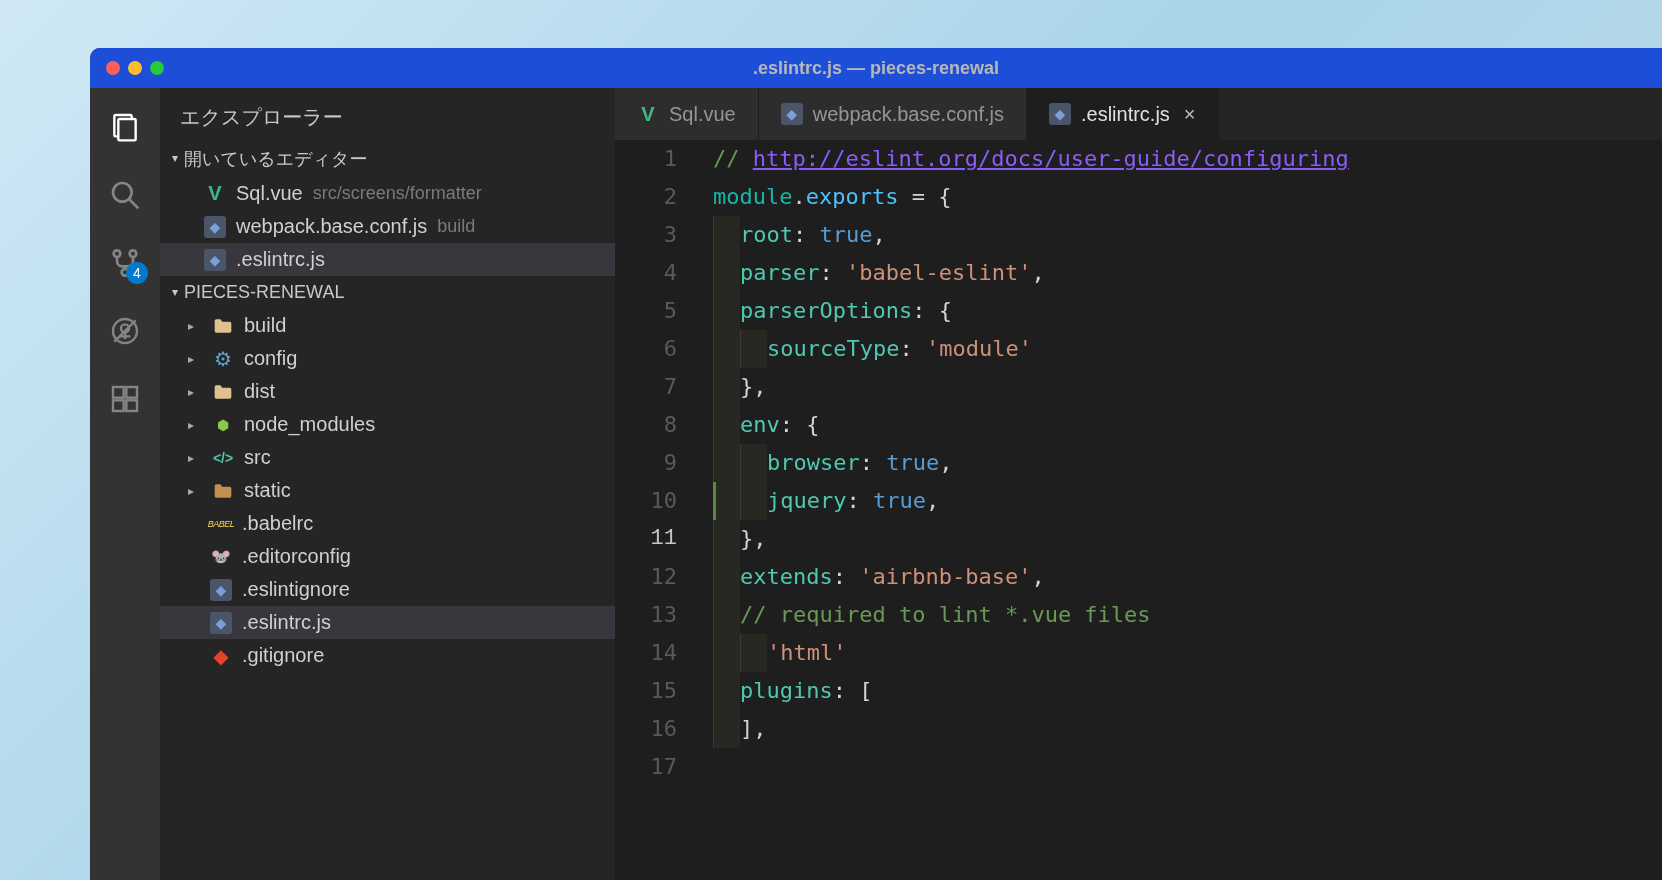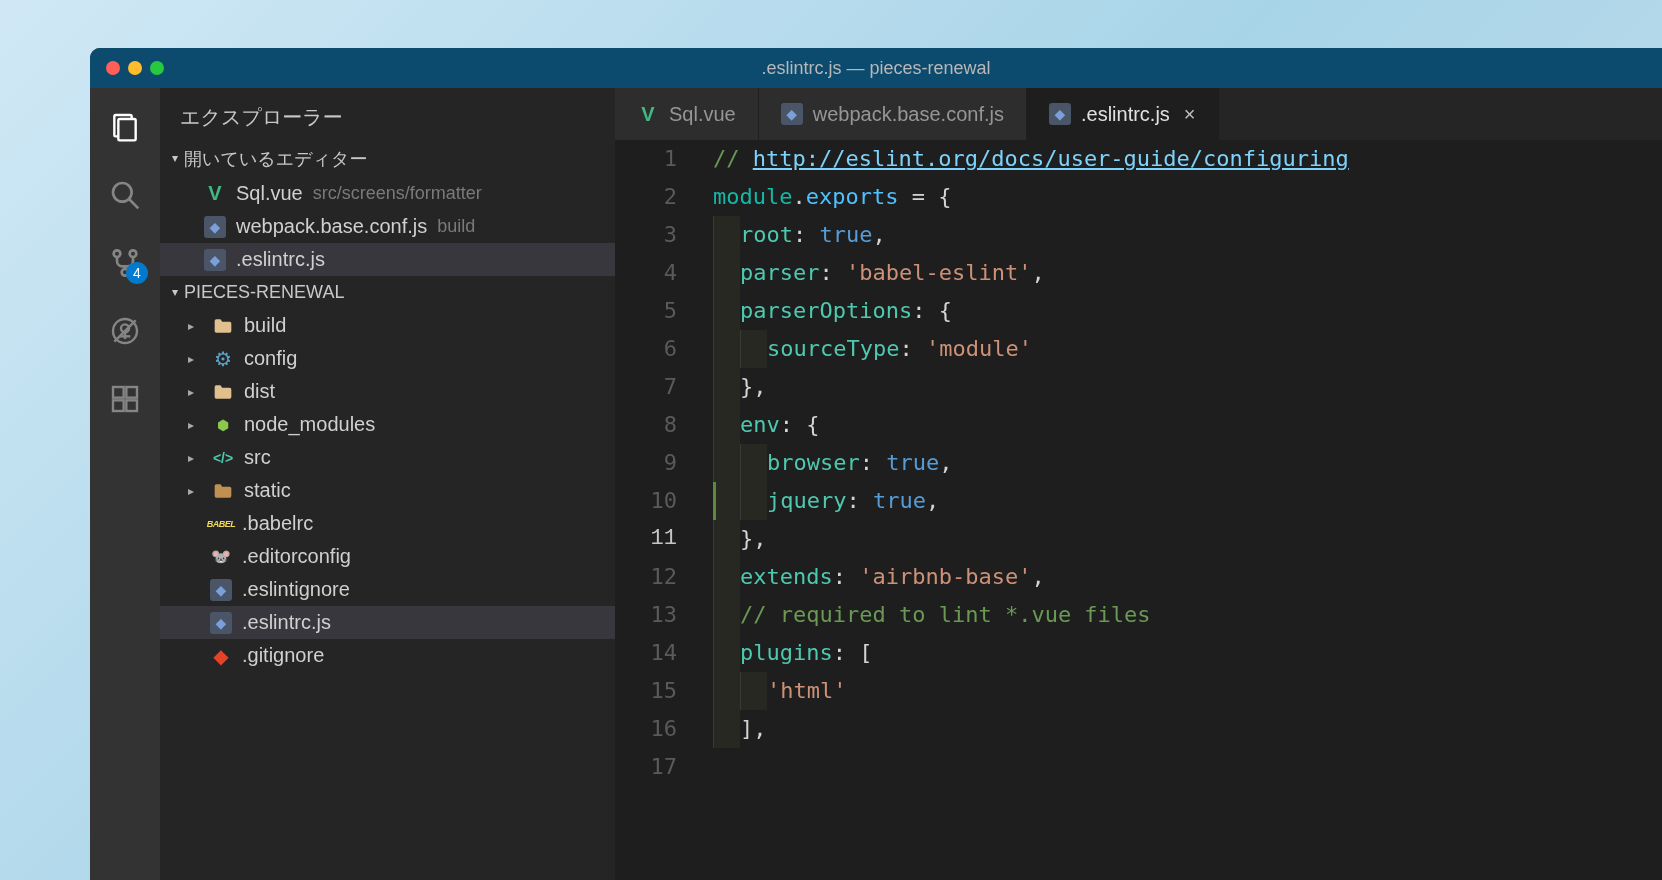--- a/index.html
+++ b/index.html
@@ -18,24 +18,25 @@
   right: 0;
   bottom: 0;
   background: #2b2b2b;
   border-top-left-radius: 10px;
   overflow: hidden;
   display: flex;
   flex-direction: column;
 }
 .titlebar {
   height: 40px;
-  background: #0c4a6e;
+  background: #1d4ed8;
   display: flex;
   align-items: center;
   position: relative;
+  font-weight: bold;
 }
 .traffic-lights {
   display: flex;
   gap: 8px;
   padding-left: 16px;
 }
 .traffic-light {
   width: 14px;
   height: 14px;
   border-radius: 50%;
@@ -164,21 +165,21 @@
 }
 .icon-folder {
   color: #e2c08d;
 }
 .icon-folder svg { width: 20px; height: 18px; }
 .icon-git { color: #e24329; }
 .icon-babel {
   font-size: 9px;
   font-style: italic;
   color: #f5da55;
-  font-weight: bold;
+  font-weight: normal;
   letter-spacing: -0.5px;
 }
 .icon-editor { color: #fff; font-size: 16px; }
 .icon-node { color: #8cc84b; font-size: 14px; }
 .icon-src { color: #4ec9b0; font-size: 14px; font-weight: bold; }
 .editor-area {
   flex: 1;
   display: flex;
   flex-direction: column;
   background: #1e1e1e;
@@ -235,21 +236,21 @@
 .indent-guide {
   border-left: 1px solid #3a3a3a;
   display: inline-block;
   width: 27px;
   background: rgba(100,100,70,0.15);
 }
 .indent-guide.modified {
   border-left: 3px solid #5a8a3a;
 }
 .c-comment { color: #6a9955; }
-.c-link { color: #7dd3fc; text-decoration: underline; }
+.c-link { color: #8b5cf6; text-decoration: underline; }
 .c-keyword { color: #4fc1ff; }
 .c-property { color: #4ec9b0; }
 .c-string { color: #ce9178; }
 .c-value { color: #569cd6; }
 .c-punc { color: #d4d4d4; }
 .c-module { color: #14b8a6; }
 .gutter-line.current { color: #c6c6c6; font-family: Liberation Mono, monospace; }
 </style>
 </head>
 <body>
@@ -445,20 +446,20 @@
 <div class="code-line"><span class="indent-guide"></span><span class="c-property">parser</span><span class="c-punc">: </span><span class="c-string">'babel-eslint'</span><span class="c-punc">,</span></div>
 <div class="code-line"><span class="indent-guide"></span><span class="c-property">parserOptions</span><span class="c-punc">: {</span></div>
 <div class="code-line"><span class="indent-guide"></span><span class="indent-guide"></span><span class="c-property">sourceType</span><span class="c-punc">: </span><span class="c-string">'module'</span></div>
 <div class="code-line"><span class="indent-guide"></span><span class="c-punc">},</span></div>
 <div class="code-line"><span class="indent-guide"></span><span class="c-property">env</span><span class="c-punc">: {</span></div>
 <div class="code-line"><span class="indent-guide"></span><span class="indent-guide"></span><span class="c-property">browser</span><span class="c-punc">: </span><span class="c-value">true</span><span class="c-punc">,</span></div>
 <div class="code-line"><span class="indent-guide modified"></span><span class="indent-guide"></span><span class="c-property">jquery</span><span class="c-punc">: </span><span class="c-value">true</span><span class="c-punc">,</span></div>
 <div class="code-line"><span class="indent-guide"></span><span class="c-punc">},</span></div>
 <div class="code-line"><span class="indent-guide"></span><span class="c-property">extends</span><span class="c-punc">: </span><span class="c-string">'airbnb-base'</span><span class="c-punc">,</span></div>
 <div class="code-line"><span class="indent-guide"></span><span class="c-comment">// required to lint *.vue files</span></div>
+<div class="code-line"><span class="indent-guide"></span><span class="indent-guide"></span><span class="c-string">'html'</span></div>
 <div class="code-line"><span class="indent-guide"></span><span class="c-property">plugins</span><span class="c-punc">: [</span></div>
-<div class="code-line"><span class="indent-guide"></span><span class="indent-guide"></span><span class="c-string">'html'</span></div>
 <div class="code-line"><span class="indent-guide"></span><span class="c-punc">],</span></div>
         </div>
       </div>
     </div>
   </div>
 </div>
 
 </body></html>

